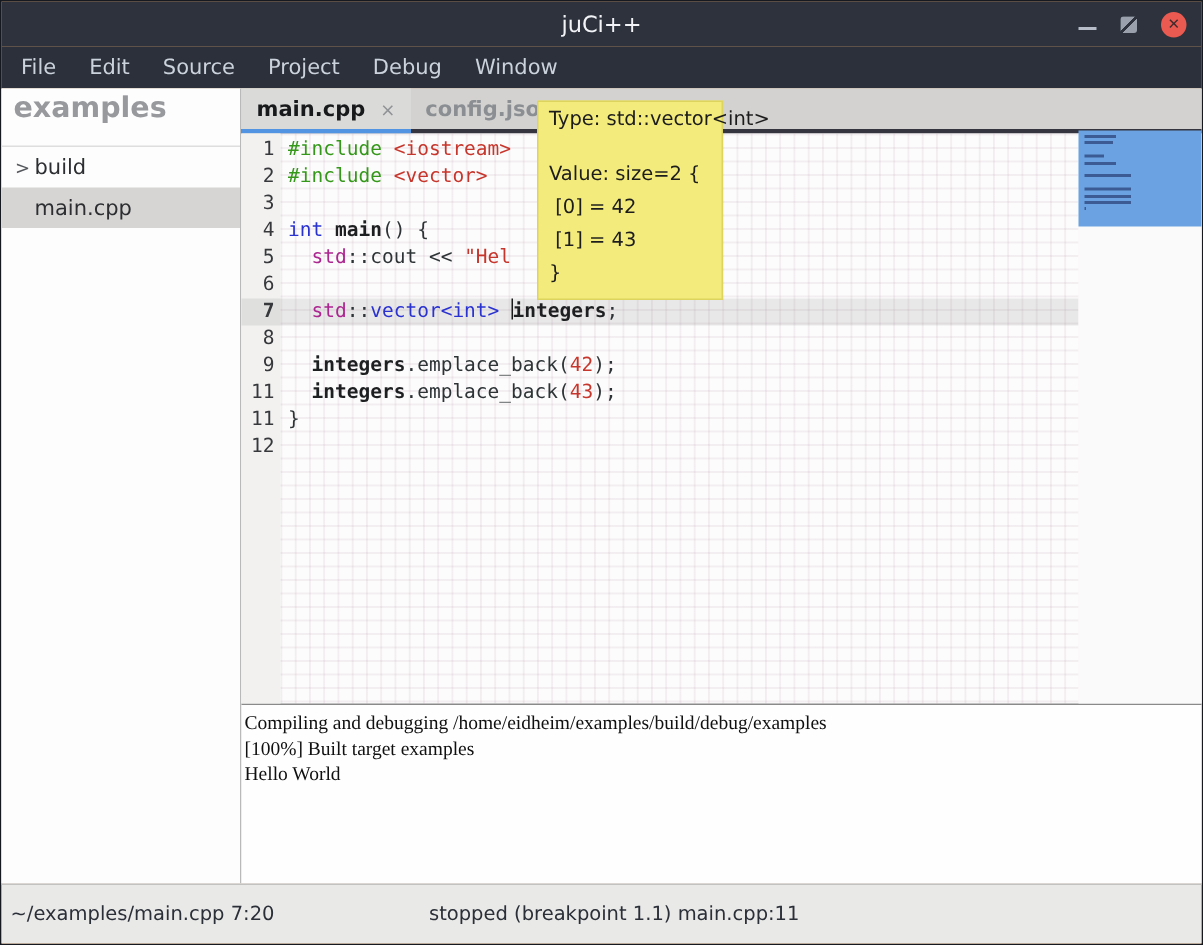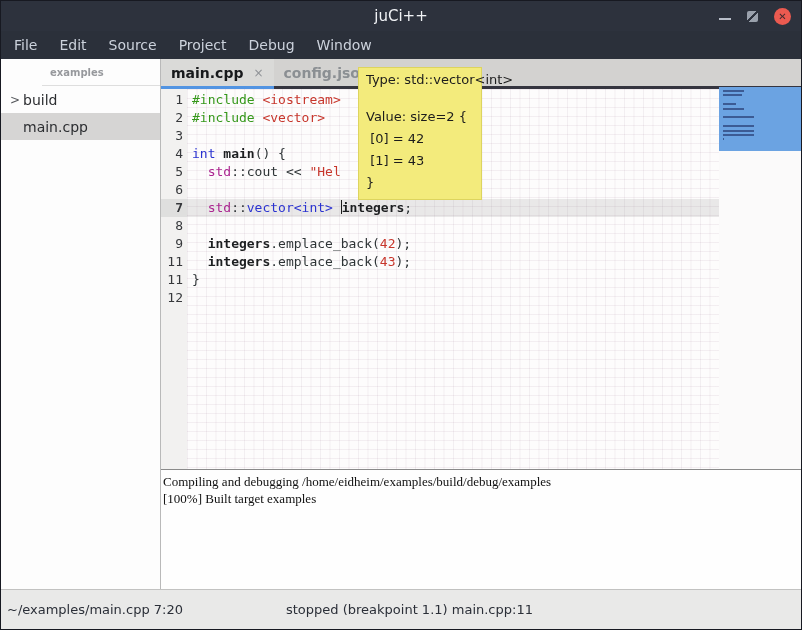--- a/index.html
+++ b/index.html
@@ -26,22 +26,22 @@
   .menubar { height:28px; background:#2b303a; display:flex; align-items:center;
              padding-left:2px; flex:0 0 auto; }
   .menu-item { color:#ccd2dc; font-size:14px; padding:0 11px; line-height:28px; }
 
   
   .main { flex:1 1 auto; display:flex; min-height:0; background:#fff; }
 
   
   .sidebar { width:160px; flex:0 0 auto; background:#fdfdfd;
              border-right:1px solid #b9b9b9; display:flex; flex-direction:column; }
-  .side-header { height:27px; line-height:27px; padding-left:8px; color:#97999d;
-                 font-weight:bold; font-size:10px; border-bottom:1px solid #dedede;margin-left:41px; }
+  .side-header { height:39px; line-height:27px; padding-left:8px; color:#97999d;
+                 font-weight:bold; font-size:19px; border-bottom:1px solid #dedede; }
   .tree-row { height:27px; display:flex; align-items:center; font-size:14px;
               color:#2c2e31; }
   .tree-row.selected { background:#d6d5d4; }
   .chevron { width:16px; margin-left:6px; color:#54575b; font-size:12px; text-align:center; }
   .indent { width:16px; margin-left:6px; }
 
   
   .editor-col { flex:1 1 auto; display:flex; flex-direction:column; min-width:0;
                 position:relative; }
 
@@ -208,20 +208,21 @@
         <div class="gap"></div>
         <div class="val-line">Value: size=2 {</div>
         <div class="val-line"> [0] = 42</div>
         <div class="val-line"> [1] = 43</div>
         <div class="val-line">}</div>
       </div>
 
       <div class="output">
         <div class="out-line">Compiling and debugging /home/eidheim/examples/build/debug/examples</div>
         <div class="out-line">[100%] Built target examples</div>
+        <div class="out-line">Hello World</div>
       </div>
 
     </div>
   </div>
 
   <div class="statusbar">
     <span class="status-left">~/examples/main.cpp 7:20</span>
     <span class="status-debug">stopped (breakpoint 1.1) main.cpp:11</span>
   </div>
 

